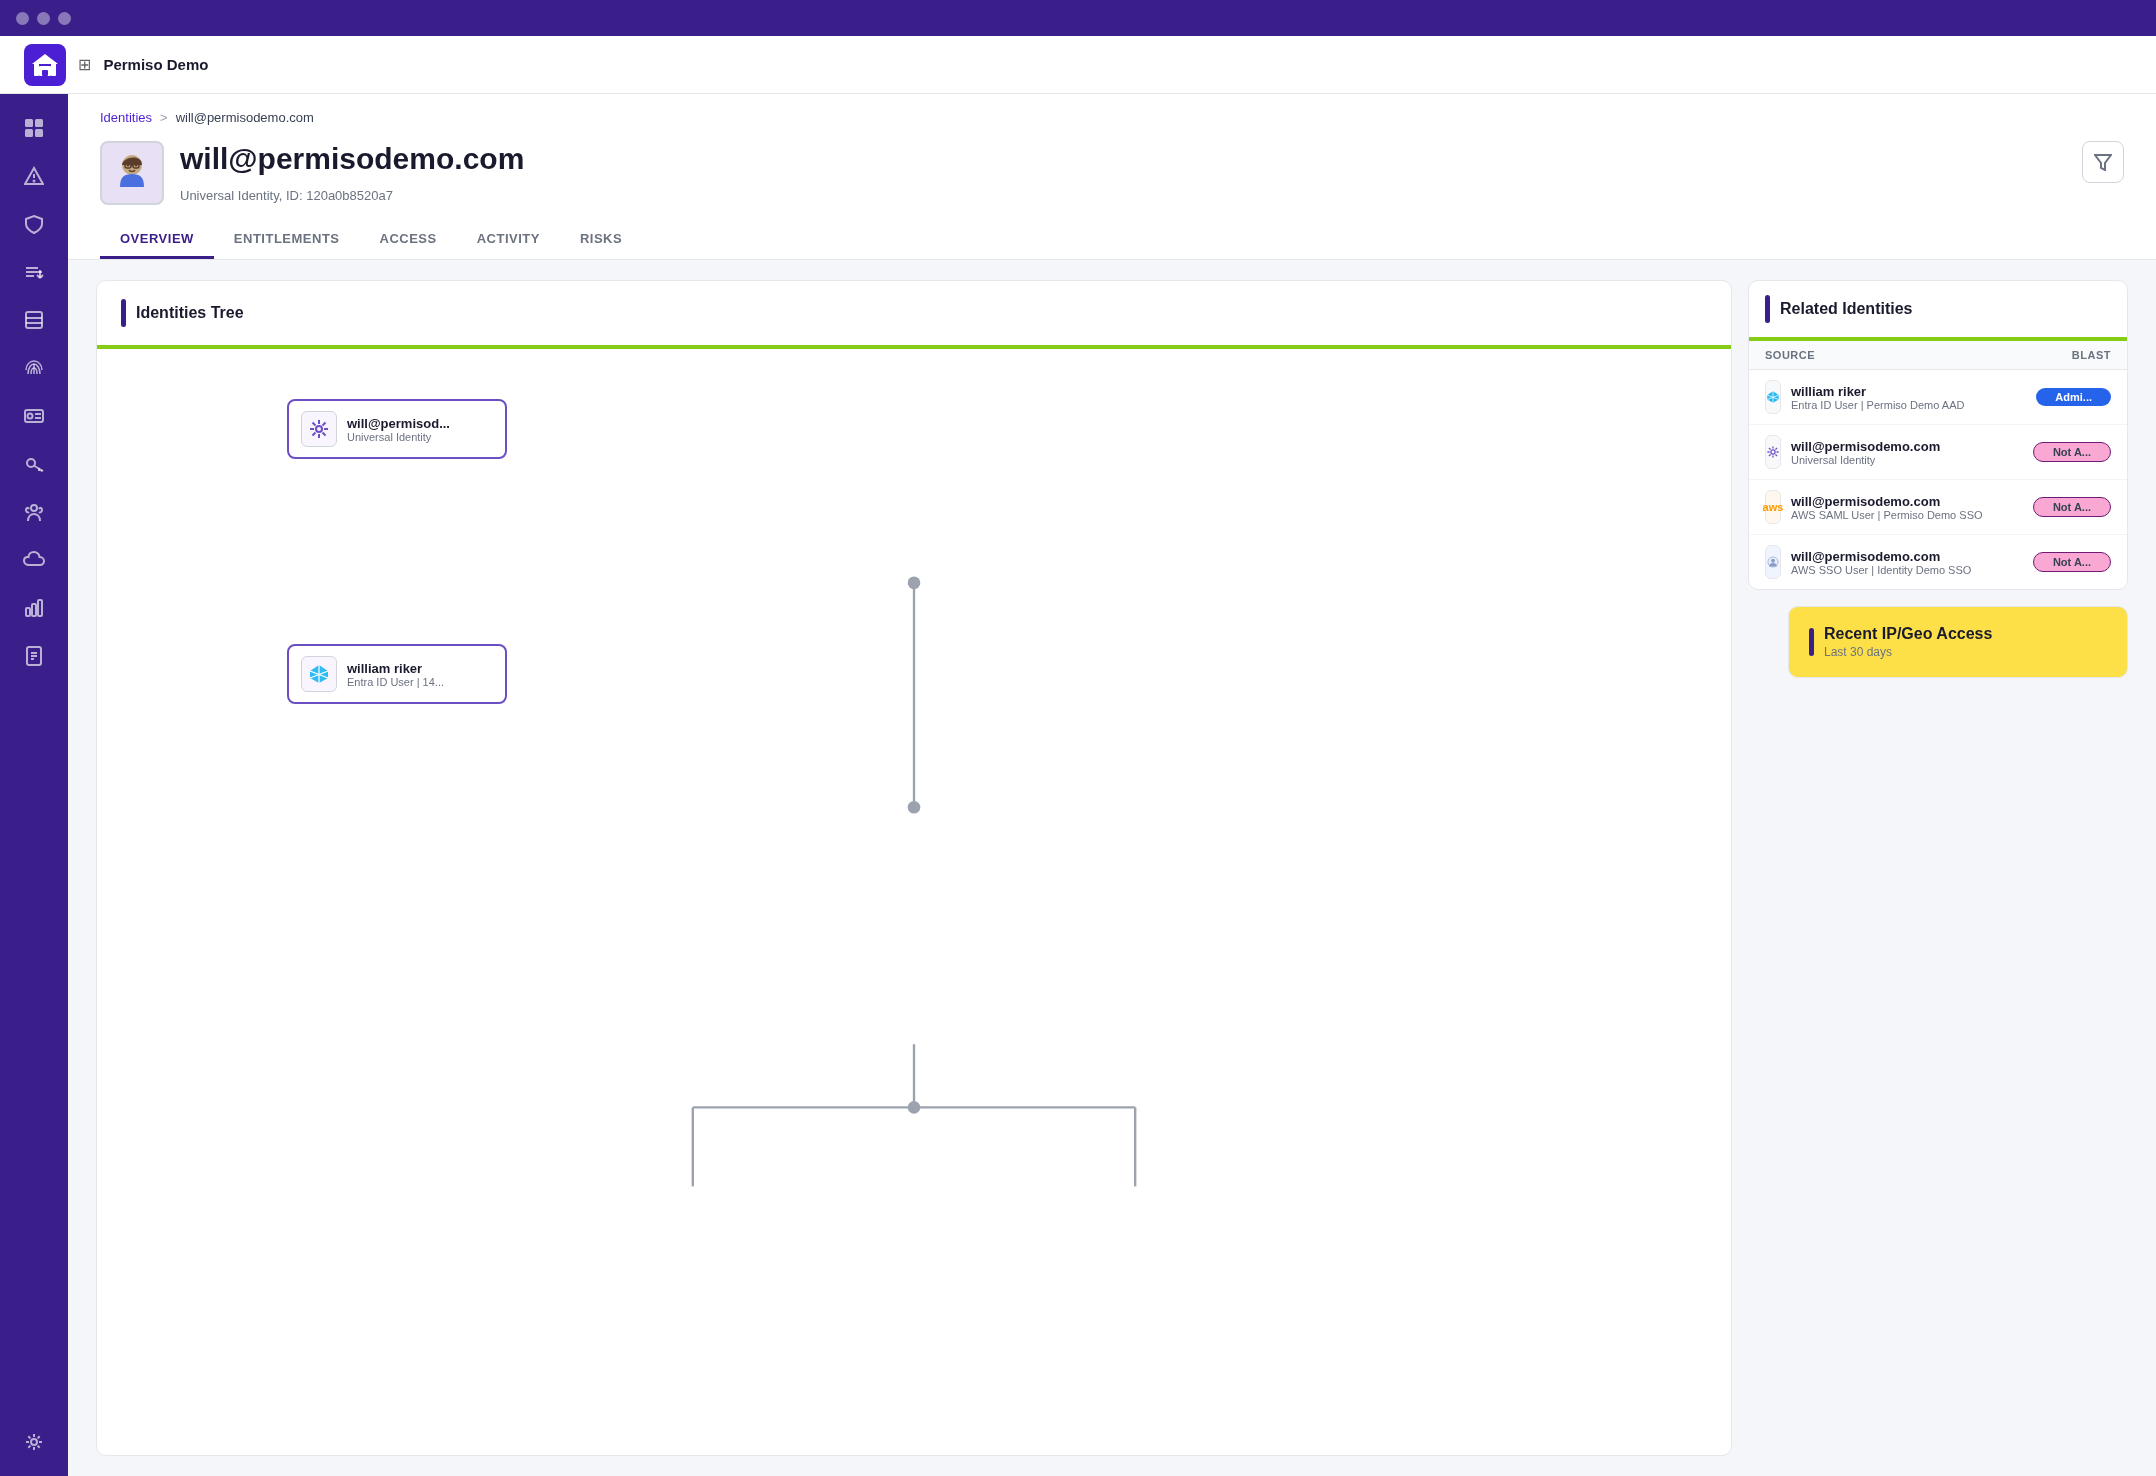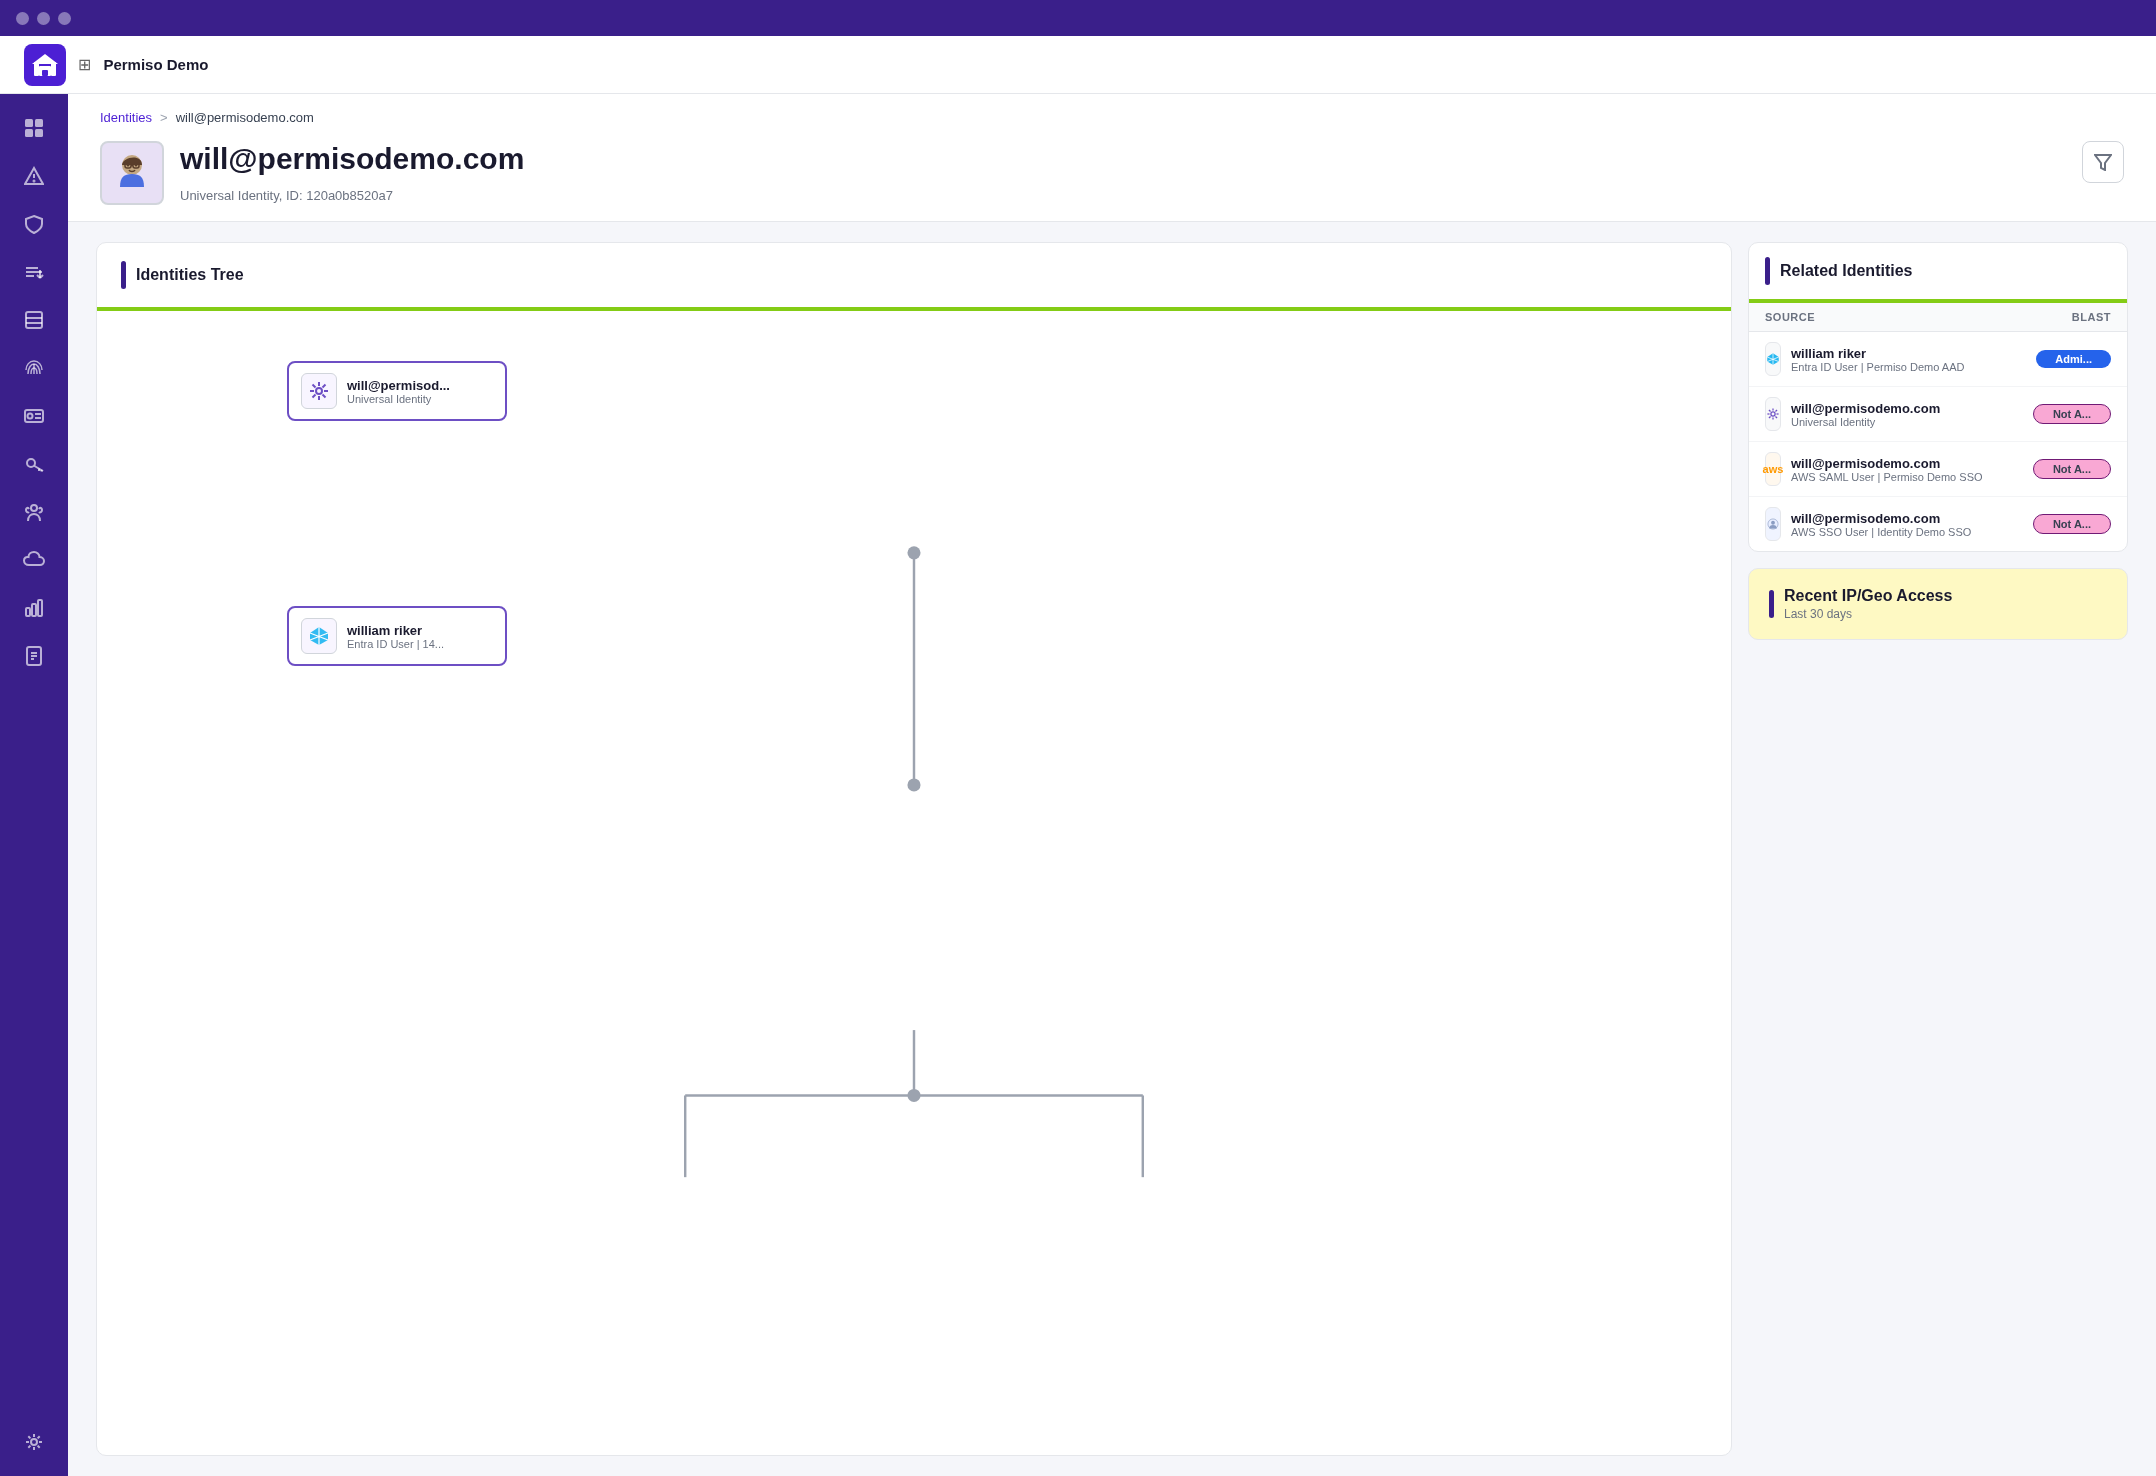--- a/index.html
+++ b/index.html
@@ -334,25 +334,26 @@
       font-size: 11px;
       font-weight: 600;
       white-space: nowrap;
       flex-shrink: 0;
     }
     .blast-admin { background: #2563eb; color: #fff; }
     .blast-not { background: #f9a8d4; color: #374151; border: 1px solid #701a75; }
 
     
     .geo-panel {
-      background: #fef9c3;
+      background: #fde047;
       border-radius: 10px;
       border: 1px solid #e5e7eb;
       padding: 18px 20px;
       flex-shrink: 0;
+      margin-left: 40px;
     }
     .geo-panel-title {
       font-size: 16px;
       font-weight: 700;
       color: #1a1a2e;
     }
     .geo-panel-sub {
       font-size: 12px;
       color: #6b7280;
       margin-top: 2px;
@@ -517,20 +518,27 @@
             <div class="identity-name">will@permisodemo.com</div>
             <div class="identity-subtitle">Universal Identity, ID: 120a0b8520a7</div>
           </div>
           <div class="filter-btn">
             <svg width="18" height="18" viewBox="0 0 18 18" fill="none" stroke="#6b7280" stroke-width="2">
               <polygon points="1,2 17,2 11,10 11,17 7,15 7,10"></polygon>
             </svg>
           </div>
         </div>
 
+        <div class="tabs">
+          <div class="tab active">OVERVIEW</div>
+          <div class="tab">ENTITLEMENTS</div>
+          <div class="tab">ACCESS</div>
+          <div class="tab">ACTIVITY</div>
+          <div class="tab">RISKS</div>
+        </div>
       </div>
 
       <div class="main-content">
 
         <div class="tree-panel">
           <div class="panel-header">
             <div class="panel-accent"></div>
             <span class="panel-title">Identities Tree</span>
           </div>
           <div class="tree-diagram">

